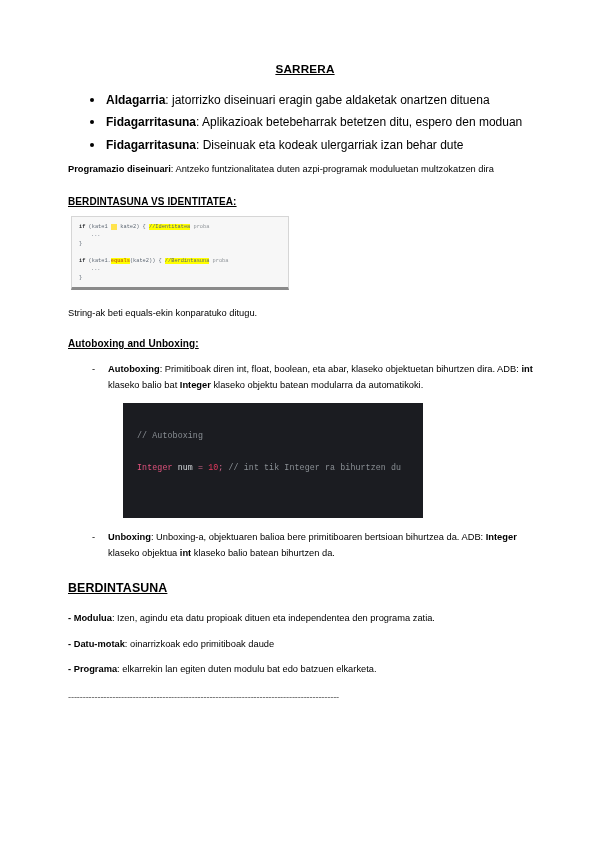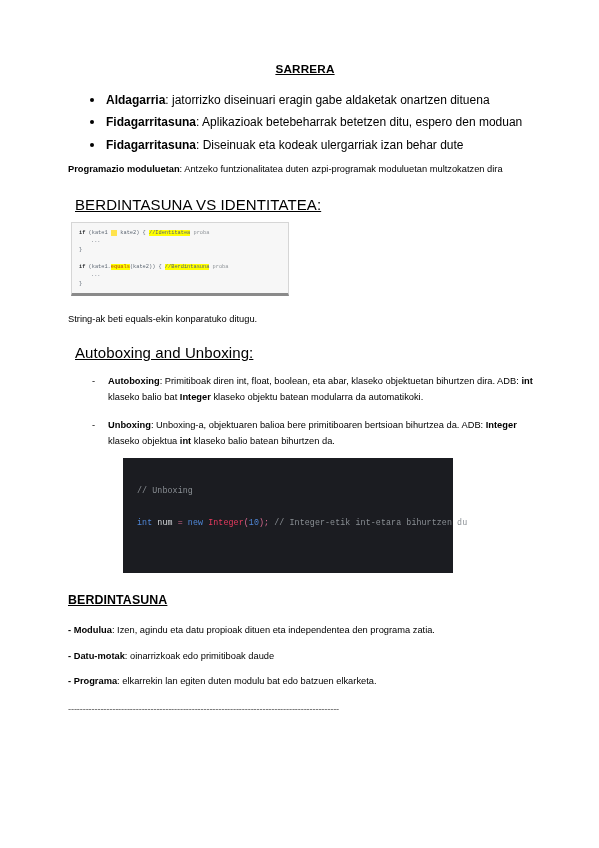--- a/index.html
+++ b/index.html
@@ -28,24 +28,24 @@
     text-align: center;
     font-size: 11.7px;
     font-weight: bold;
     letter-spacing: 0.2px;
     margin: 0 0 17px 0;
     padding: 0;
   }
   .doc-title span { text-decoration: underline; }
 
   .sec-head {
-    font-size: 15px;
-    font-weight: normal;
+    font-size: 10px;
+    font-weight: bold;
     text-decoration: underline;
-    margin: 7px;
+    margin: 0;
     padding: 0;
     letter-spacing: 0.1px;
   }
   .sec-head-big {
     font-size: 12.4px;
     font-weight: bold;
     text-decoration: underline;
     margin: 0;
     padding: 0;
     letter-spacing: 0.1px;
@@ -169,21 +169,21 @@
 <div class="page">
 
   <div class="doc-title"><span>SARRERA</span></div>
 
   <ul class="disc-list">
     <li><b>Aldagarria</b><span>: jatorrizko diseinuari eragin gabe aldaketak onartzen dituena</span></li>
     <li><b>Fidagarritasuna</b><span>: Aplikazioak betebeharrak betetzen ditu, espero den moduan</span></li>
     <li><b>Fidagarritasuna</b><span>: Diseinuak eta kodeak ulergarriak izan behar dute</span></li>
   </ul>
 
-  <div class="para" style="margin-top:8px;"><b>Programazio moduluetan</b><span>: Antzeko funtzionalitatea duten azpi-programak moduluetan multzokatzen dira</span></div>
+  <div class="para" style="margin-top:8px;"><b>Programazio diseinuari</b><span>: Antzeko funtzionalitatea duten azpi-programak moduluetan multzokatzen dira</span></div>
 
   <div class="sec-head" style="margin-top:18px;">BERDINTASUNA VS IDENTITATEA:</div>
 
   <div class="code-light">
 <div><span class="kw">if</span><span> (kate1 </span><span class="eqh">==</span><span> kate2) { </span><span class="hl">//Identitatea</span><span class="cm"> proba</span></div>
 <div style="padding-left:12px;">...</div>
 <div>}</div>
 <div style="height:8px;"></div>
 <div><span class="kw">if</span><span> (kate1.</span><span class="mt hl">equals</span><span>(kate2)) { </span><span class="hl">//Berdintasuna</span><span class="cm"> proba</span></div>
 <div style="padding-left:12px;">...</div>
@@ -191,29 +191,29 @@
   </div>
 
   <div class="para" style="margin-top:15px;">String-ak beti equals-ekin konparatuko ditugu.</div>
 
   <div class="sec-head" style="margin-top:16px;">Autoboxing and Unboxing:</div>
 
   <ul class="dash-list" style="margin-top:12px;">
     <li><b>Autoboxing</b><span>: Primitiboak diren int, float, boolean, eta abar, klaseko objektuetan bihurtzen dira. ADB: </span><b>int</b><span> klaseko balio bat </span><b>Integer</b><span> klaseko objektu batean modularra da automatikoki.</span></li>
   </ul>
 
+  <div class="code-dark cb1">
+<div class="cmt">// Autoboxing</div>
+<div><span class="type">Integer</span><span class="ident"> num </span><span class="op">=</span><span class="num"> 10</span><span class="punc">;</span><span class="cmt"> // int tik Integer ra bihurtzen du</span></div>
+  </div>
 
   <ul class="dash-list" style="margin-top:11px;">
     <li><b>Unboxing</b><span>: Unboxing-a, objektuaren balioa bere primitiboaren bertsioan bihurtzea da. ADB: </span><b>Integer</b><span> klaseko objektua </span><b>int</b><span> klaseko balio batean bihurtzen da.</span></li>
   </ul>
 
-  <div class="code-dark cb2">
-<div class="cmt">// Unboxing</div>
-<div><span class="prim">int</span><span class="ident"> num </span><span class="op">=</span><span class="kw"> new </span><span class="type2">Integer</span><span class="punc">(</span><span class="prim">10</span><span class="punc">)</span><span class="punc">;</span><span class="cmt"> // Integer-etik int-etara bihurtzen du</span></div>
-  </div>
 
   <div class="sec-head-big" style="margin-top:20px;">BERDINTASUNA</div>
 
   <div class="para" style="margin-top:15px;"><b>- Modulua</b><span>: Izen, agindu eta datu propioak dituen eta independentea den programa zatia.</span></div>
   <div class="para" style="margin-top:9px;"><b>- Datu-motak</b><span>: oinarrizkoak edo primitiboak daude</span></div>
   <div class="para" style="margin-top:9px;"><b>- Programa</b><span>: elkarrekin lan egiten duten modulu bat edo batzuen elkarketa.</span></div>
 
   <div class="dashsep" style="margin-top:12px;">--------------------------------------------------------------------------------------------</div>
 
 </div>

